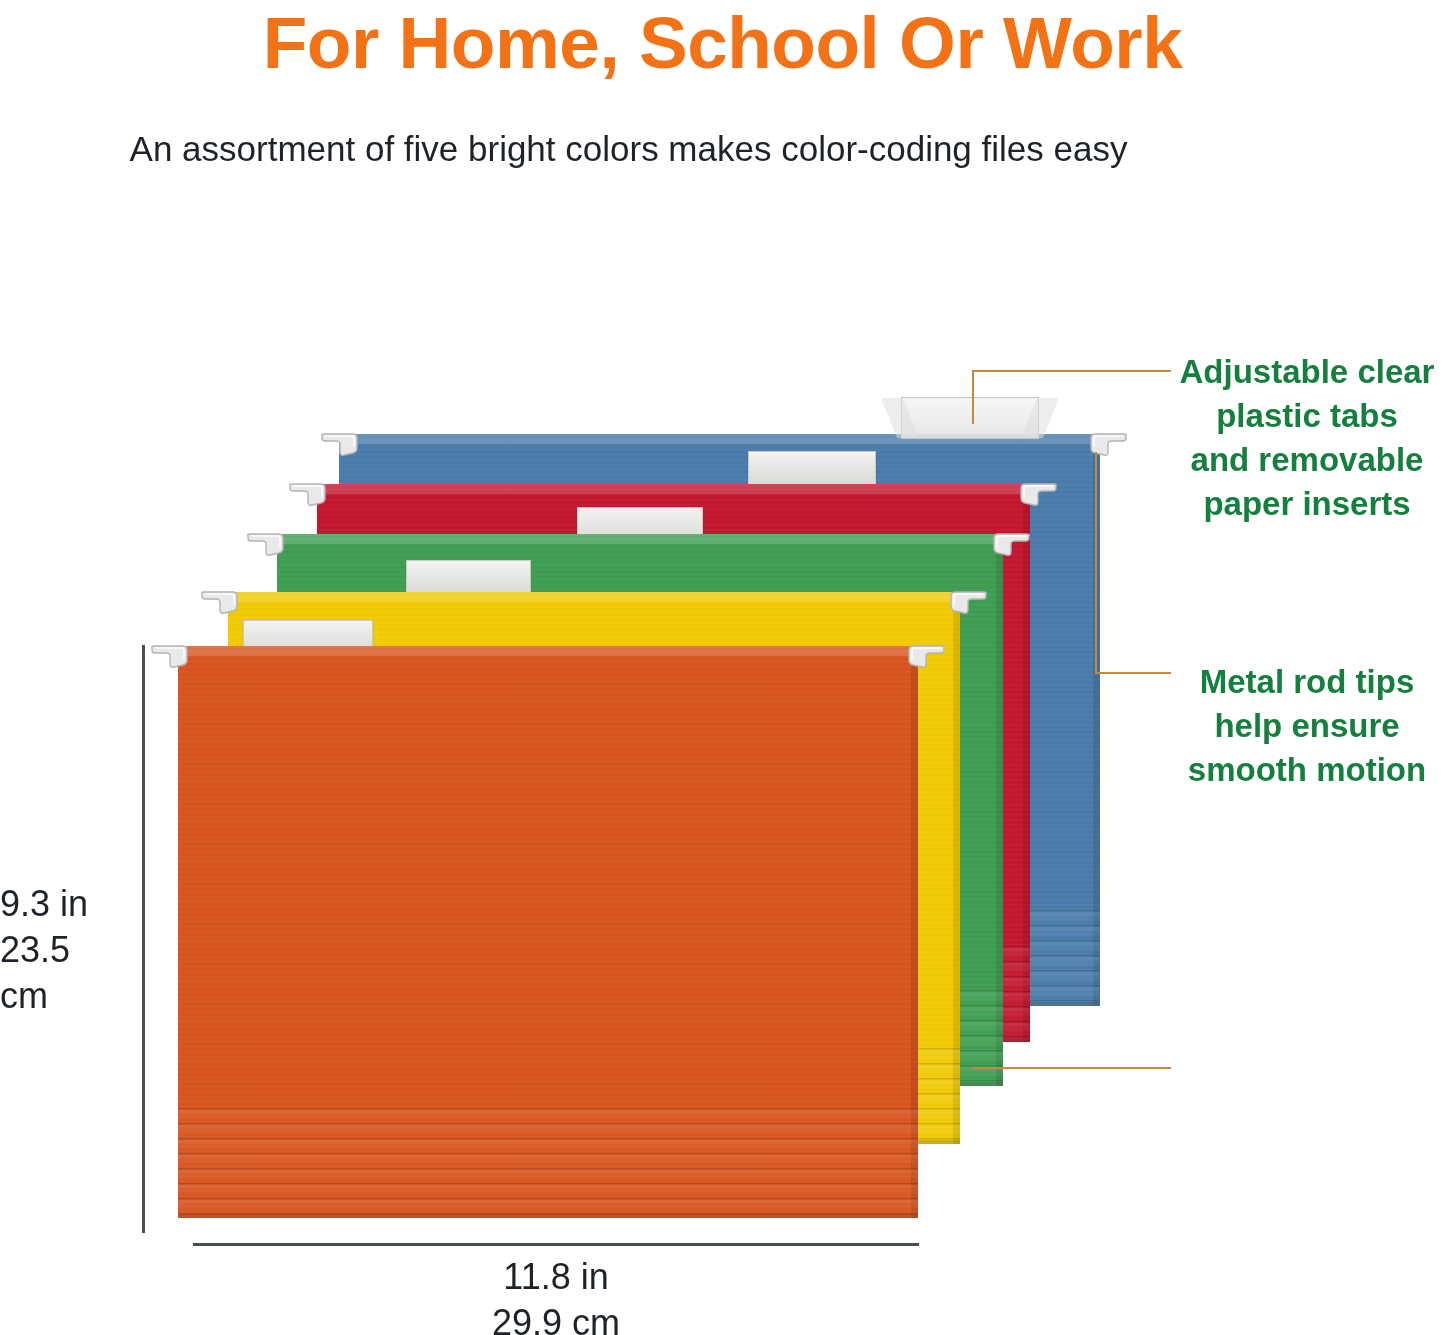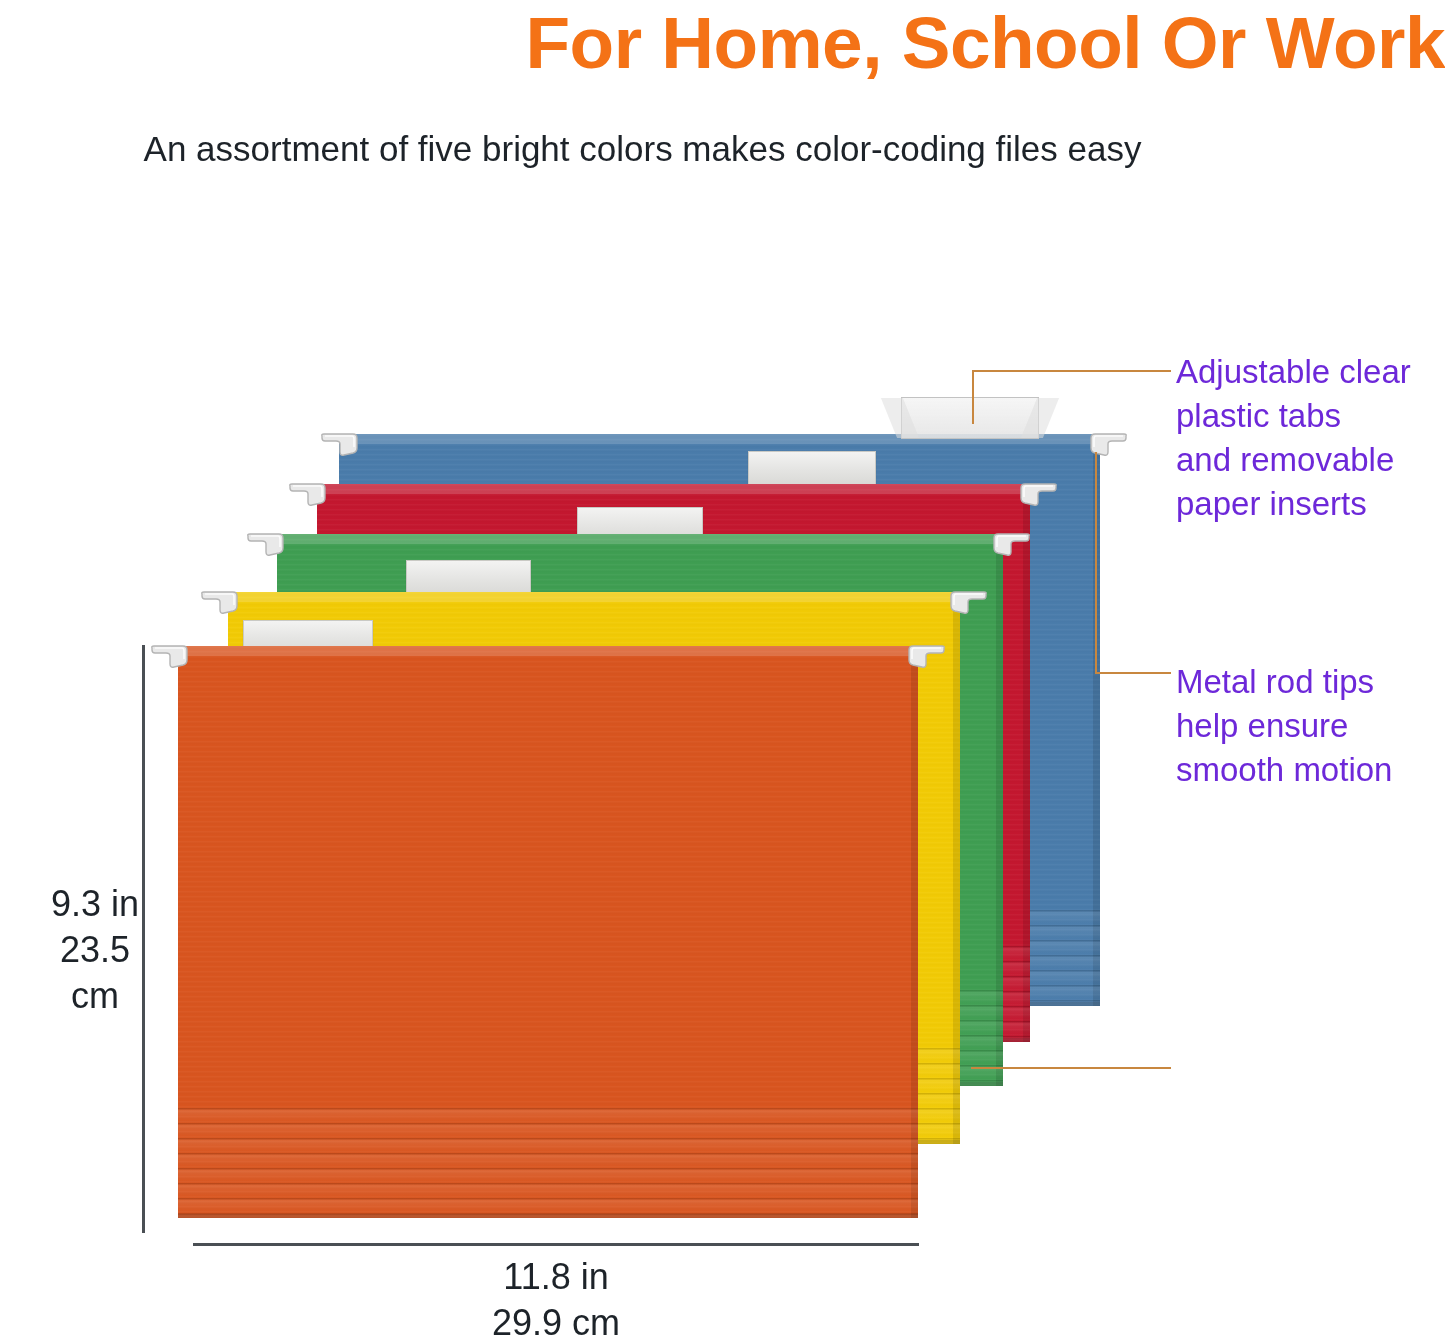--- a/index.html
+++ b/index.html
@@ -18,40 +18,39 @@
     background: #ffffff;
     overflow: hidden;
   }
 
   
   .headline {
     position: absolute;
     left: 0;
     top: 2px;
     width: 1445px;
-    text-align: right;
+    text-align: center;
     font-size: 73px;
     line-height: 82px;
     font-weight: bold;
     color: #f47216;
     letter-spacing: -0.5px;
     white-space: nowrap;
   }
   .subhead {
     position: absolute;
     left: 0;
     top: 126px;
     width: 1257px;
     text-align: center;
     font-size: 35px;
     line-height: 46px;
     font-weight: normal;
     color: #1d2329;
     white-space: nowrap;
-    padding-left: 14px;
   }
 
   
   .stack {
     position: absolute;
     left: 0;
     top: 0;
     width: 1445px;
     height: 1335px;
   }
@@ -148,23 +147,24 @@
     width: 22px;
     height: 100%;
     background: rgba(222,222,222,0.55);
   }
 
   
   .callout-text {
     position: absolute;
     font-size: 33px;
     line-height: 44px;
-    color: #6d28d9;
-    font-weight: normal;
+    color: #15803d;
+    font-weight: bold;
     white-space: pre-line;
+    text-align: center;
   }
   .leader {
     position: absolute;
     background: #c8873f;
   }
   .leader.h { height: 2px; }
   .leader.v { width: 2px; }
 
   
   .dimline {
@@ -173,21 +173,21 @@
   }
   .dimline.v { width: 3px; }
   .dimline.h { height: 3px; }
   .dimlabel {
     position: absolute;
     font-size: 36px;
     line-height: 46px;
     color: #1d2329;
     white-space: pre-line;
   }
-  .dimlabel.left { text-align: center; padding-left: 32px; }
+  .dimlabel.left { text-align: left; }
   .dimlabel.bottom { text-align: center; }
 </style>
 </head>
 <body>
 
 <div id="page">
 
   <div class="headline">For Home, School Or Work</div>
   <div class="subhead">An assortment of five bright colors makes color-coding files easy</div>
 

